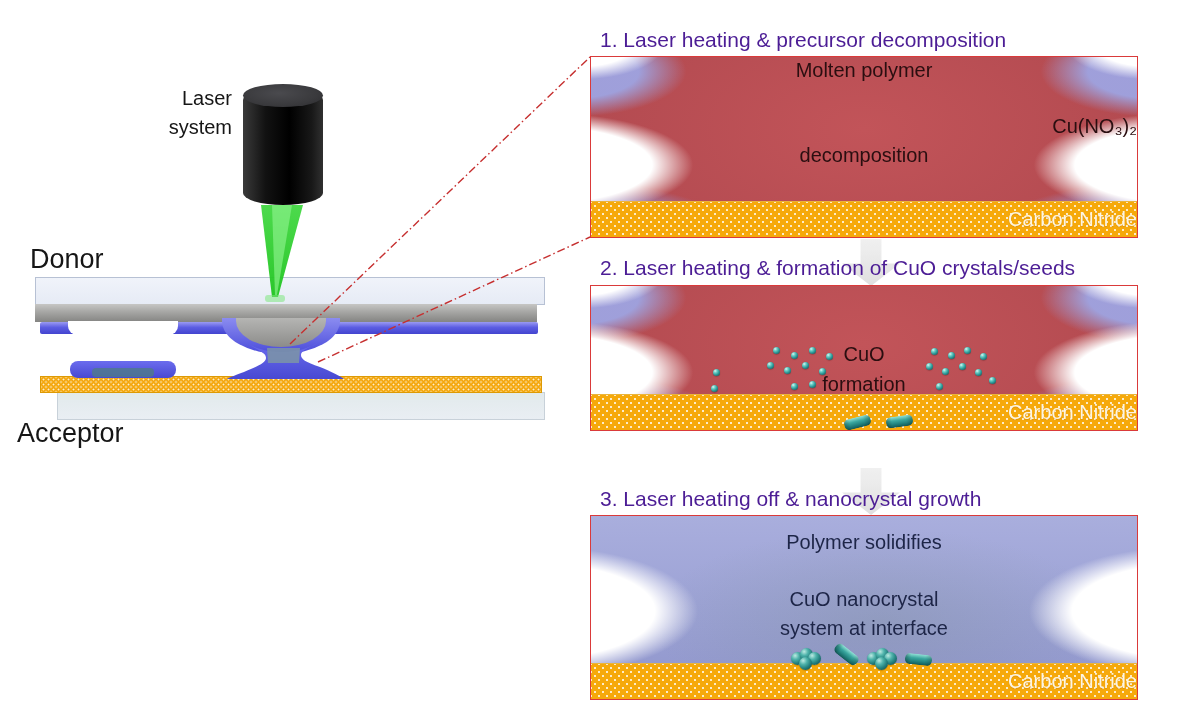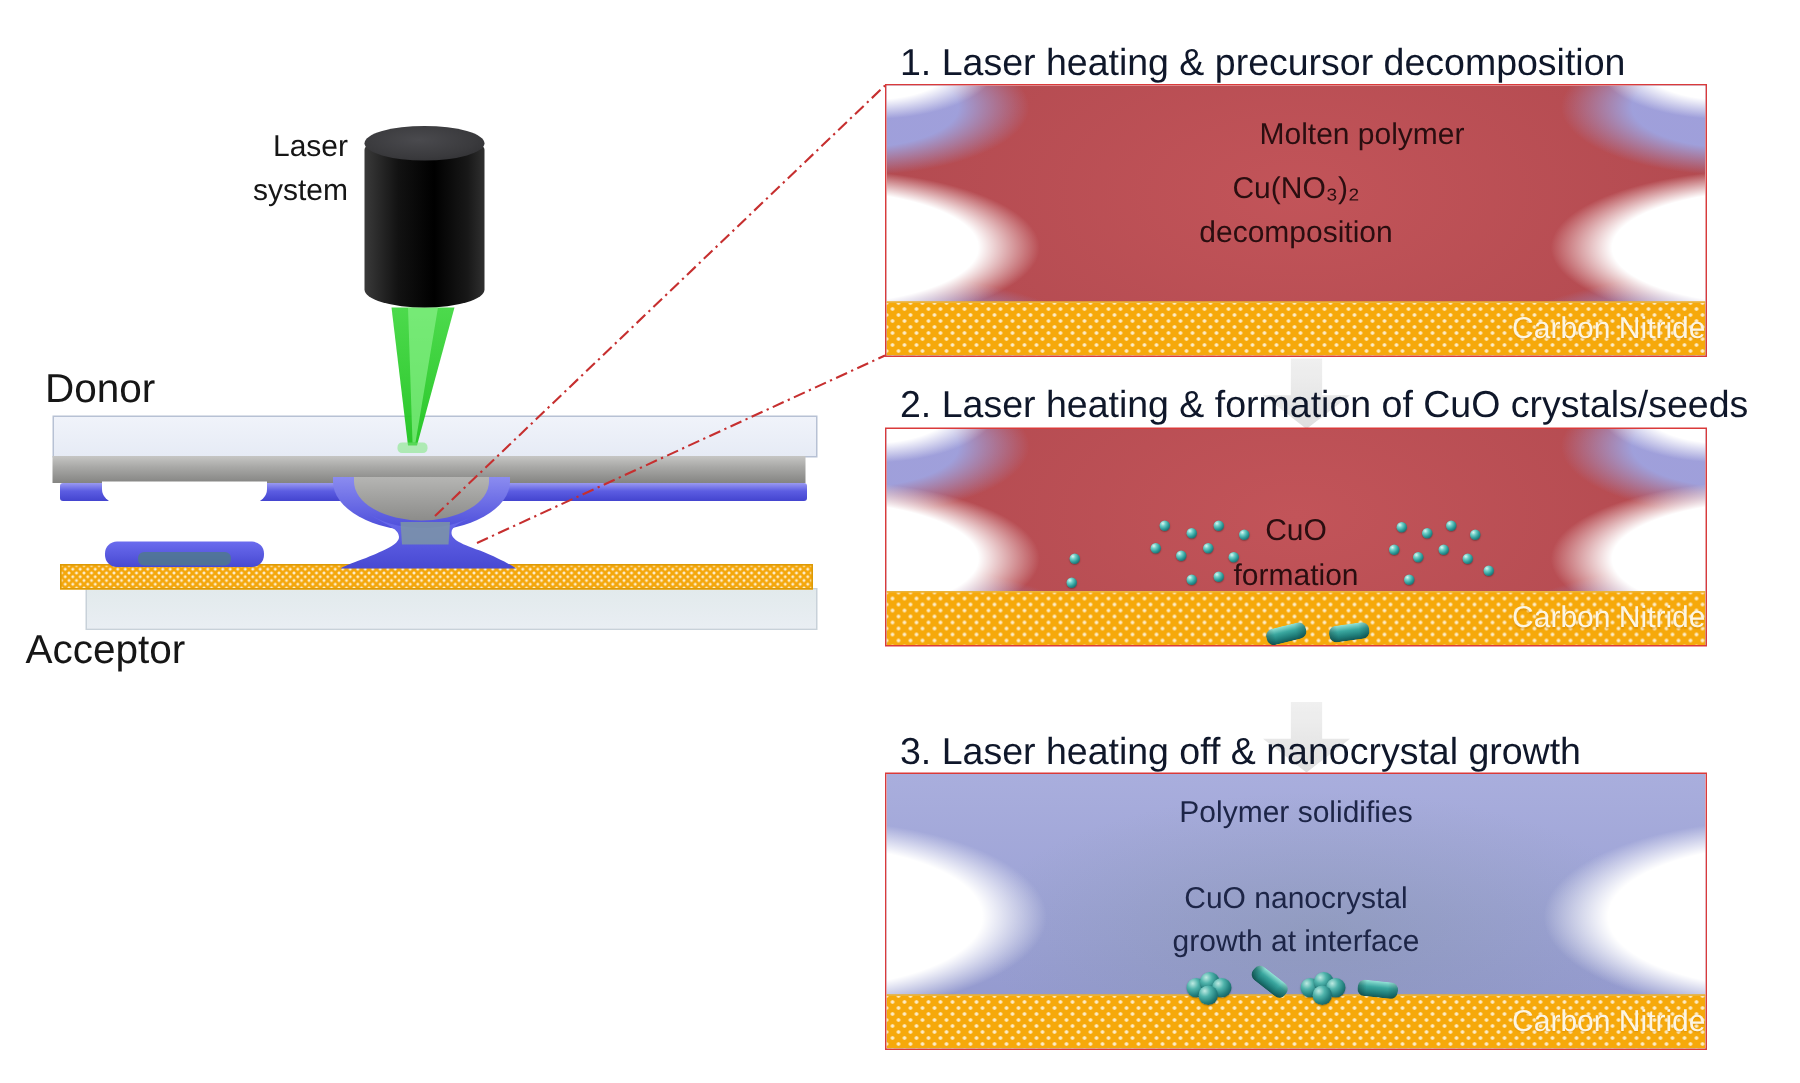--- a/index.html
+++ b/index.html
@@ -66,21 +66,21 @@
   .scene-blue{background:
      radial-gradient(ellipse 205px 82px at -55px 52%,#ffffff 58%,rgba(255,255,255,0) 79%),
      radial-gradient(ellipse 205px 82px at 600px 52%,#ffffff 58%,rgba(255,255,255,0) 79%),
      radial-gradient(ellipse 330px 135px at 53% 58%,rgba(118,140,136,.28) 0%,rgba(118,140,136,0) 70%),
      linear-gradient(180deg,#a9aedd 0%,#9aa0d4 60%,#8f95ca 100%);}
 
   .substrate{position:absolute;left:0;right:0;bottom:0;height:35px;display:flex;
      align-items:center;justify-content:flex-end;}
   .substrate-label{color:#fdf5e2;font-size:20px;text-shadow:0 1px 1px rgba(200,125,0,.45);}
 
-  .panel-title{color:#0f172a;font-size:25px;z-index:6;white-space:nowrap;}
+  .panel-title{color:#4c1d95;font-size:21px;z-index:6;white-space:nowrap;}
   #title-1{left:600px;top:28px;}
   #title-2{left:600px;top:256px;}
   #title-3{left:600px;top:487px;}
 
   .ptext{position:absolute;left:0;width:100%;text-align:center;font-size:20px;line-height:26px;}
   .red-text{color:#2a0e10;}
   .blue-text{color:#1d2547;}
 
   .block-arrow{width:58px;height:47px;z-index:4;
      background:linear-gradient(180deg,#f0f0f0 0%,#dedede 100%);
@@ -166,22 +166,22 @@
 
   <div class="abs block-arrow" id="arrow-1"></div>
   <div class="abs block-arrow" id="arrow-2"></div>
 
   <div class="abs panel-title" id="title-1">1. Laser heating &amp; precursor decomposition</div>
   <div class="abs panel-title" id="title-2">2. Laser heating &amp; formation of CuO crystals/seeds</div>
   <div class="abs panel-title" id="title-3">3. Laser heating off &amp; nanocrystal growth</div>
 
   <div class="abs panel" id="panel-1">
     <div class="scene scene-red" id="p1scene">
-      <div class="ptext red-text" style="top:20px;margin-left:44px;">Molten polymer</div>
-      <div class="ptext red-text" style="top:56px;">Cu(NO₃)₂</div>
+      <div class="ptext red-text" style="top:0;">Molten polymer</div>
+      <div class="ptext red-text" style="top:56px;text-align:right;">Cu(NO₃)₂</div>
       <div class="ptext red-text" style="top:85px;">decomposition</div>
       <div class="substrate dots-big">
         <span class="substrate-label">Carbon Nitride</span>
       </div>
     </div>
   </div>
 
   <div class="abs panel" id="panel-2">
     <div class="scene scene-red" id="p2scene">
       <div class="ptext red-text" style="top:55px;">CuO</div>
@@ -213,21 +213,21 @@
         <div class="seed" style="left: 398px; top: 91px;"></div>
         <div class="nano-cyl" style="left: 253px; top: 131px; transform: rotate(-14deg);"></div>
         <div class="nano-cyl" style="left: 295px; top: 130px; transform: rotate(-8deg);"></div>
       </div>
   </div>
 
   <div class="abs panel" id="panel-3">
     <div class="scene scene-blue" id="p3scene">
       <div class="ptext blue-text" style="top:13px;text-align:center;">Polymer solidifies</div>
       <div class="ptext blue-text" style="top:70px;">CuO nanocrystal</div>
-      <div class="ptext blue-text" style="top:99px;">growth at interface</div>
+      <div class="ptext blue-text" style="top:99px;">system at interface</div>
       <div class="substrate dots-big">
         <span class="substrate-label">Carbon Nitride</span>
       </div>
     <div class="seed seed-big" style="left: 200px; top: 136px;"></div>
         <div class="seed seed-big" style="left: 209px; top: 132px;"></div>
         <div class="seed seed-big" style="left: 217px; top: 136px;"></div>
         <div class="seed seed-big" style="left: 208px; top: 141px;"></div>
         <div class="seed seed-big" style="left: 276px; top: 136px;"></div>
         <div class="seed seed-big" style="left: 285px; top: 132px;"></div>
         <div class="seed seed-big" style="left: 293px; top: 136px;"></div>

